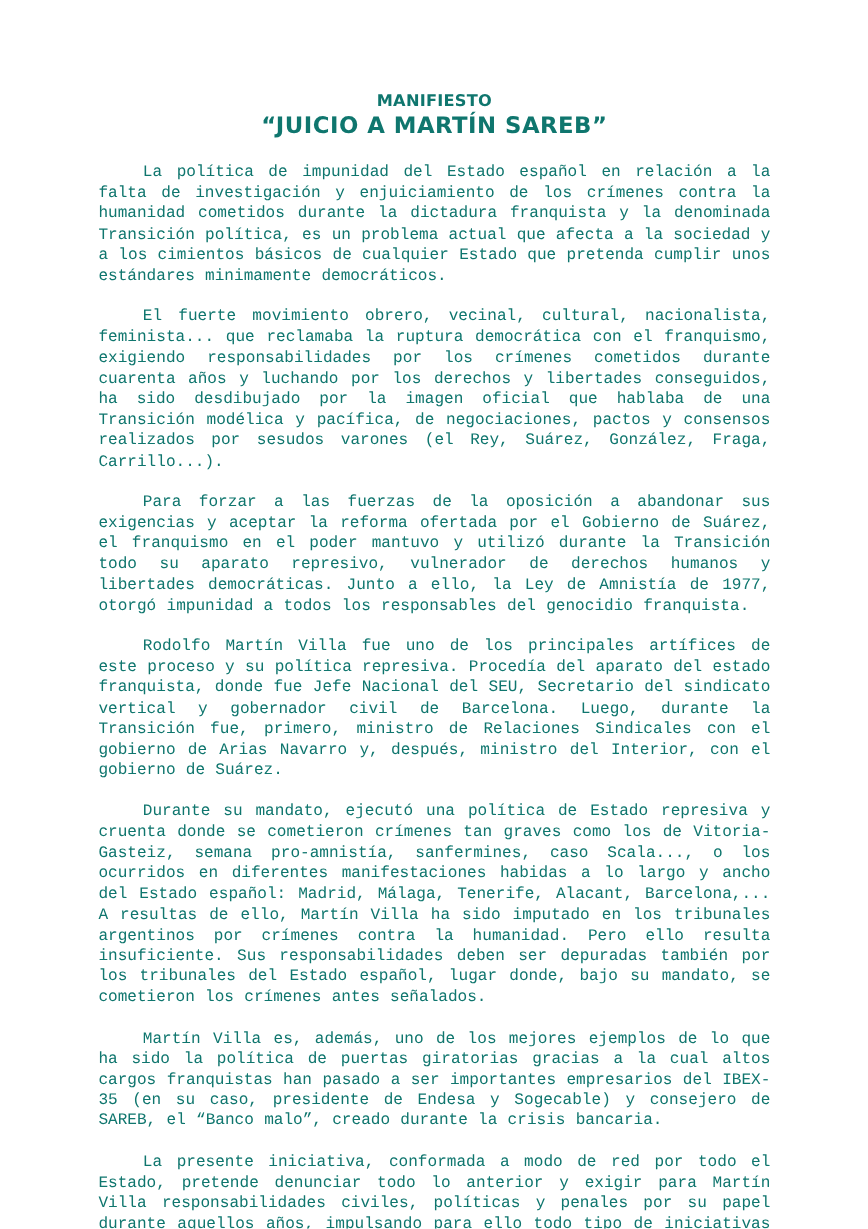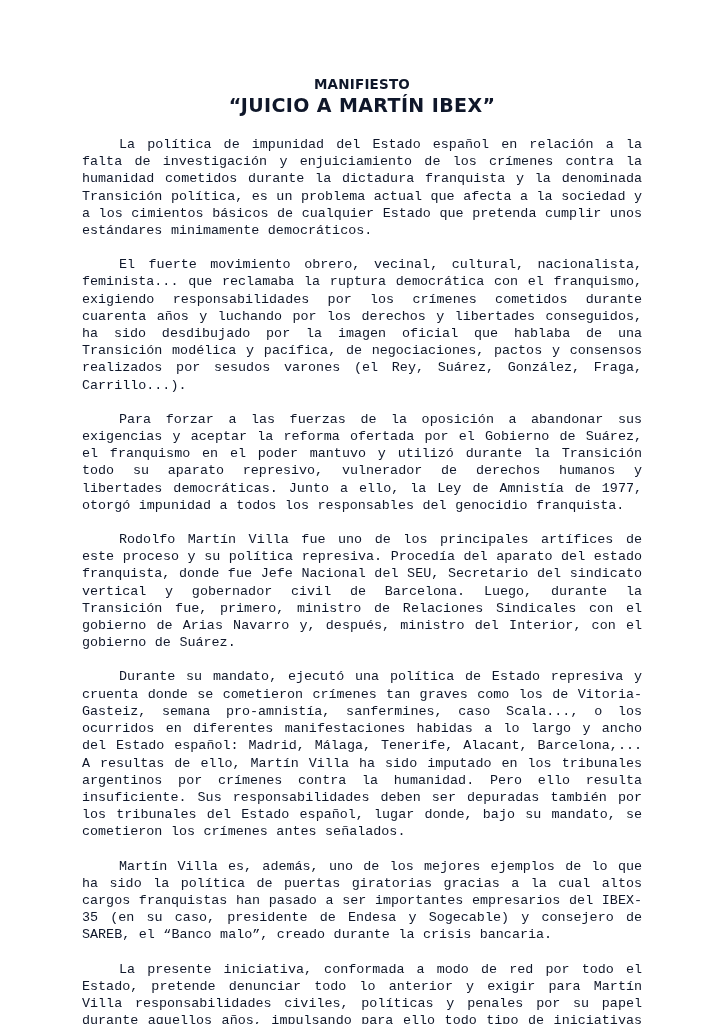--- a/index.html
+++ b/index.html
@@ -6,21 +6,21 @@
     margin: 0;
     padding: 0;
     background: #ffffff;
   }
   .page {
     position: relative;
     width: 685px;
     height: 1024px;
     margin: 0 auto;
     background: #ffffff;
-    color: #0f172a;
+    color: #0f766e;
     font-family: "DejaVu Sans", "Liberation Sans", sans-serif;
     box-sizing: border-box;
     padding: 76px 62px 0 63px;
     overflow: hidden;
   }
   .doc-header {
     text-align: center;
     margin-bottom: 19px;
   }
   .doc-kicker {
@@ -62,21 +62,21 @@
     margin-top: 13px;
   }
 </style>
 </head>
 <body>
 
 <div class="page">
 
   <div class="doc-header">
     <div class="doc-kicker">MANIFIESTO</div>
-    <div class="doc-title">“JUICIO A MARTÍN IBEX”</div>
+    <div class="doc-title">“JUICIO A MARTÍN SAREB”</div>
   </div>
 
   <div class="doc-body">
     <p>La política de impunidad del Estado español en relación a la falta de investigación y enjuiciamiento de los crímenes contra la humanidad cometidos durante la dictadura franquista y la denominada Transición política, es un problema actual que afecta a la sociedad y a los cimientos básicos de cualquier Estado que pretenda cumplir unos estándares minimamente democráticos.</p>
     <p>El fuerte movimiento obrero, vecinal, cultural, nacionalista, feminista... que reclamaba la ruptura democrática con el franquismo, exigiendo responsabilidades por los crímenes cometidos durante cuarenta años y luchando por los derechos y libertades conseguidos, ha sido desdibujado por la imagen oficial que hablaba de una Transición modélica y pacífica, de negociaciones, pactos y consensos realizados por sesudos varones (el Rey, Suárez, González, Fraga, Carrillo...).</p>
     <p>Para forzar a las fuerzas de la oposición a abandonar sus exigencias y aceptar la reforma ofertada por el Gobierno de Suárez, el franquismo en el poder mantuvo y utilizó durante la Transición todo su aparato represivo, vulnerador de derechos humanos y libertades democráticas. Junto a ello, la Ley de Amnistía de 1977, otorgó impunidad a todos los responsables del genocidio franquista.</p>
     <p>Rodolfo Martín Villa fue uno de los principales artífices de este proceso y su política represiva. Procedía del aparato del estado franquista, donde fue Jefe Nacional del SEU, Secretario del sindicato vertical y gobernador civil de Barcelona. Luego, durante la Transición fue, primero, ministro de Relaciones Sindicales con el gobierno de Arias Navarro y, después, ministro del Interior, con el gobierno de Suárez.</p>
     <p>Durante su mandato, ejecutó una política de Estado represiva y cruenta donde se cometieron crímenes tan graves como los de Vitoria-Gasteiz, semana pro-amnistía, sanfermines, caso Scala..., o los ocurridos en diferentes manifestaciones habidas a lo largo y ancho del Estado español: Madrid, Málaga, Tenerife, Alacant, Barcelona,... A resultas de ello, Martín Villa ha sido imputado en los tribunales argentinos por crímenes contra la humanidad. Pero ello resulta insuficiente. Sus responsabilidades deben ser depuradas también por los tribunales del Estado español, lugar donde, bajo su mandato, se cometieron los crímenes antes señalados.</p>
     <p>Martín Villa es, además, uno de los mejores ejemplos de lo que ha sido la política de puertas giratorias gracias a la cual altos cargos franquistas han pasado a ser importantes empresarios del IBEX-35 (en su caso, presidente de Endesa y Sogecable) y consejero de SAREB, el “Banco malo”, creado durante la crisis bancaria.</p>
     <p>La presente iniciativa, conformada a modo de red por todo el Estado, pretende denunciar todo lo anterior y exigir para Martín Villa responsabilidades civiles, políticas y penales por su papel durante aquellos años, impulsando para ello todo tipo de iniciativas de sensibilización ciudadana, denuncia política, reclamos institucionales y actuaciones penales acordes con lo expuesto en este Manifiesto.</p>

